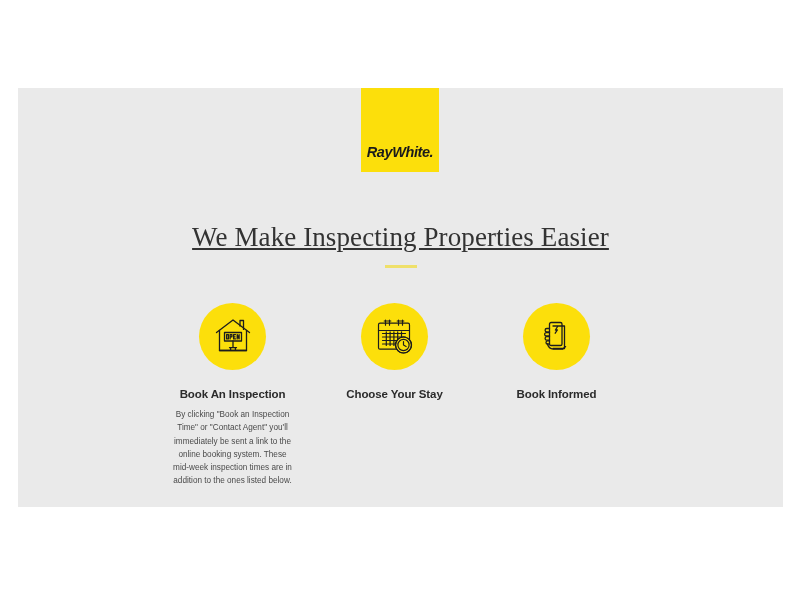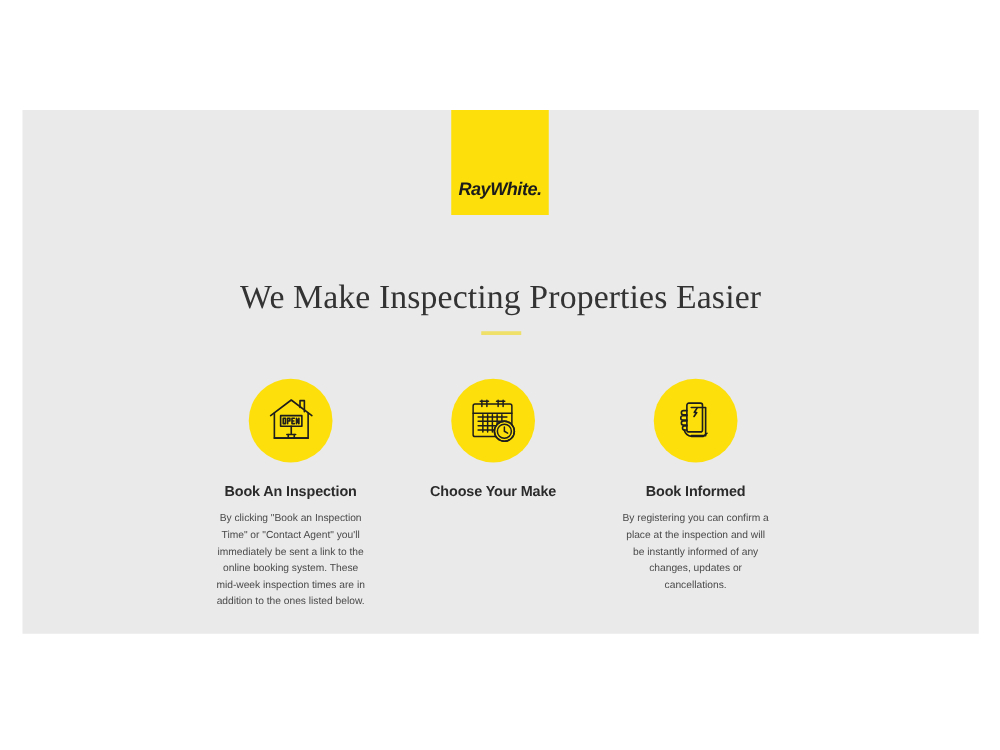--- a/index.html
+++ b/index.html
@@ -59,20 +59,21 @@
     position: absolute;
     left: 0;
     right: 0;
     top: 134px;      
     text-align: center;
     font-family: "Liberation Serif", serif;
     font-size: 27px;
     font-weight: 400;
     color: #333333;
     letter-spacing: 0.1px;
+    text-decoration: underline;
   }
 
   .divider {
     position: absolute;
     left: 50%;
     margin-left: -16px;
     top: 177px;      
     width: 32px;
     height: 3px;
     background: #efe06a;
@@ -183,21 +184,21 @@
 
             <path d="M8.5 15.5 L31.5 15.5 M8.5 19 L31.5 19 M8.5 22.5 L31.5 22.5 M8.5 26 L23 26"></path>
             <path d="M12.3 13.8 L12.3 27.5 M16.1 13.8 L16.1 27.5 M19.9 13.8 L19.9 27.5 M23.7 13.8 L23.7 24.2 M27.5 13.8 L27.5 20.8"></path>
 
             <circle cx="29.5" cy="27" r="8" fill="#fcdf0b"></circle>
             <circle cx="29.5" cy="27" r="8"></circle>
             <circle cx="29.5" cy="27" r="5.6"></circle>
             <path d="M29.5 23.5 L29.5 27 L32.1 28.5"></path>
           </svg>
         </div>
-        <div class="col-title">Choose Your Make</div>
+        <div class="col-title">Choose Your Stay</div>
       </div>
 
       <div class="col">
         <div class="circle">
           <svg width="40" height="40" viewBox="0 0 40 40" fill="none" stroke="#1d1d1d" stroke-width="1.3" stroke-linecap="round" stroke-linejoin="round">
 
             <path d="M16 9 L27.5 9 L27.5 31.5 L16 31.5"></path>
 
             <rect x="12.5" y="5.5" width="12.5" height="23" rx="1.6"></rect>
 
@@ -205,18 +206,17 @@
 
             <path d="M12.5 11.5 L9.8 11.5 A1.7 1.7 0 0 0 9.8 14.9 L12.5 14.9"></path>
             <path d="M12.5 15.6 L9.3 15.6 A1.7 1.7 0 0 0 9.3 19 L12.5 19"></path>
             <path d="M12.5 19.7 L9.8 19.7 A1.7 1.7 0 0 0 9.8 23.1 L12.5 23.1"></path>
             <path d="M12.5 23.8 L10.6 23.8 A1.6 1.6 0 0 0 10.6 27 L12.5 27"></path>
 
             <path d="M10.4 27 C11.2 30 13.4 31.8 16.3 32.2 L25.5 32.2 L28.6 29.6"></path>
           </svg>
         </div>
         <div class="col-title">Book Informed</div>
-        <div class="col-body">By registering you can confirm a place at the inspection and will be instantly informed of any changes, updates or cancellations.</div>
       </div>
 
     </div>
   </div>
 </div>
 
 </body></html>

